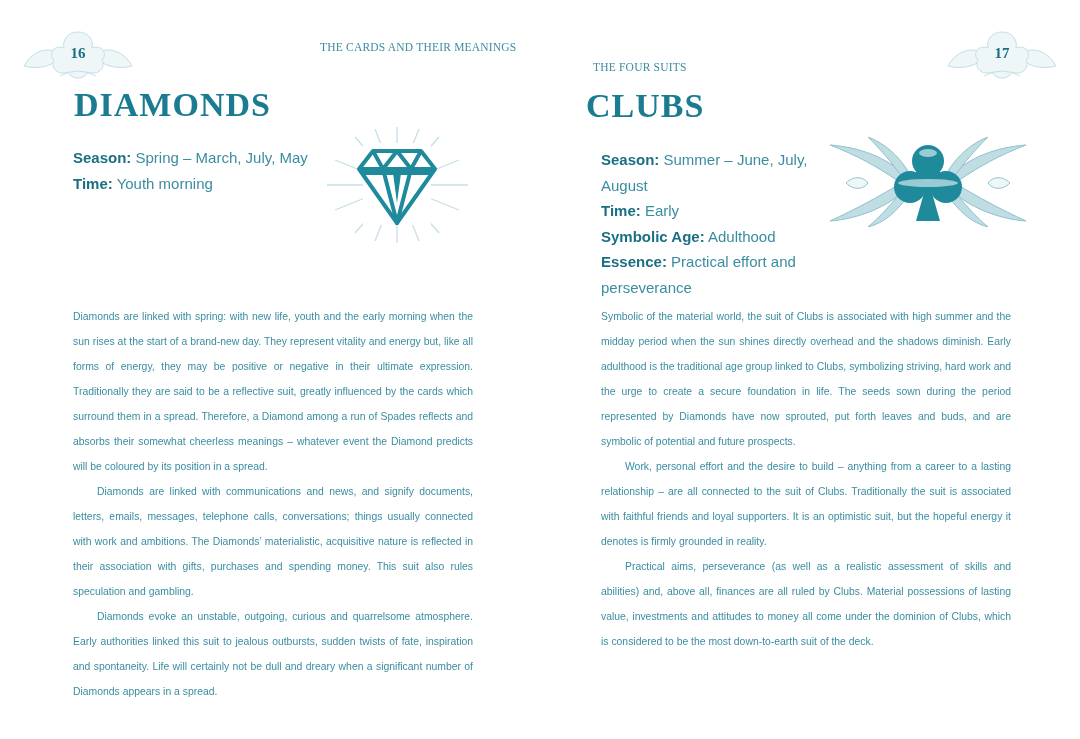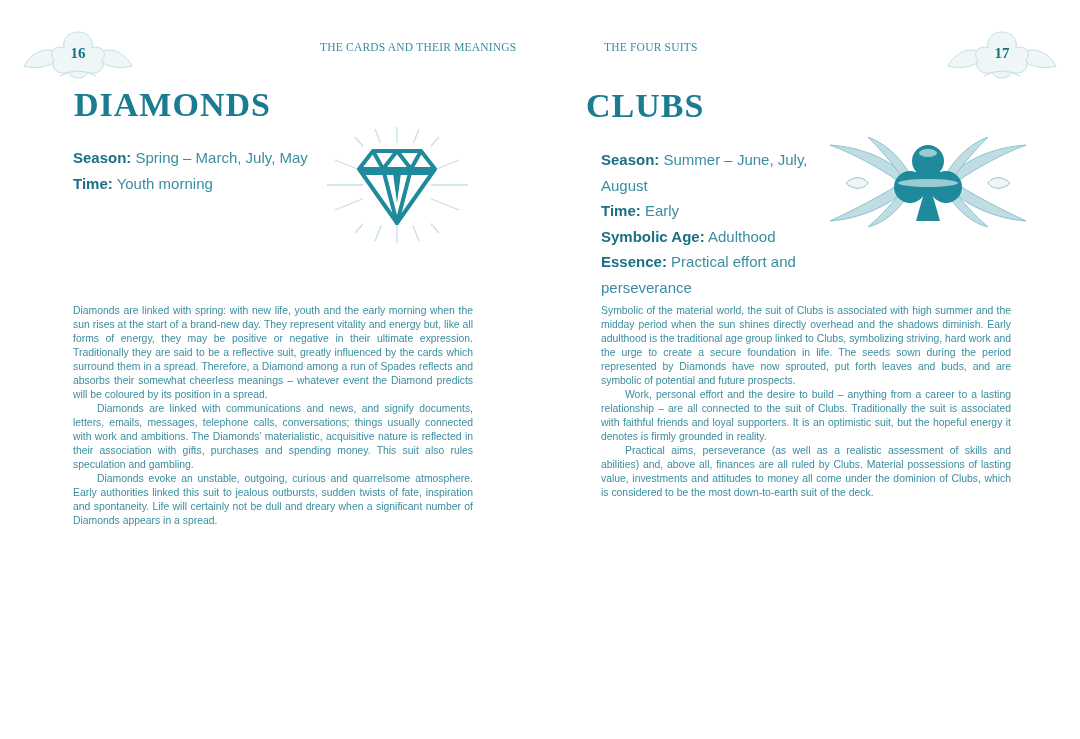--- a/index.html
+++ b/index.html
@@ -9,35 +9,35 @@
   .page-right { left: 540px; }
 
   .folio { position: absolute; top: 26px; width: 116px; height: 56px; }
   .folio svg { position: absolute; left: 0; top: 0; }
   .folio-num { position: absolute; left: 0; right: 0; top: 19px; text-align: center; font-family: "Liberation Serif", serif; font-weight: bold; font-size: 15px; color: #1a6f83; }
   .page-left .folio { left: 20px; }
   .page-right .folio { left: 404px; }
 
   .running-head { position: absolute; top: 41px; font-family: "Liberation Serif", serif; font-size: 11.5px; letter-spacing: 0.2px; color: #3a8da0; }
   .page-left .running-head { left: 292px; margin-left: 28px; }
-  .page-right .running-head { left: 64px; }
+  .page-right .running-head { left: 53px; margin-top: 20px; }
 
   .suit-title { position: absolute; left: 74px; top: 86px; margin: 0; font-family: "Liberation Serif", serif; font-weight: bold; font-size: 34px; letter-spacing: 1px; color: #1a7b91; }
   .page-right .suit-title { left: 46px; top: 87px; }
 
   .attrs { position: absolute; left: 73px; top: 145px; width: 240px; }
   .page-right .attrs { left: 61px; top: 147px; width: 235px; }
   .attr { font-size: 15px; line-height: 25.5px; color: #3a8da0; }
   .attr-label { font-weight: bold; color: #1a6f83; }
 
   .emblem { position: absolute; }
   .page-left .emblem { left: 325px; top: 125px; }
   .page-right .emblem { left: 288px; top: 137px; }
 
-  .body-text { position: absolute; left: 73px; top: 304px; width: 400px; font-size: 10.4px; line-height: 14px; color: #3a8da0; }
+  .body-text { position: absolute; left: 73px; top: 304px; width: 400px; font-size: 10.4px; line-height: 25px; color: #3a8da0; }
   .page-right .body-text { left: 61px; top: 304px; width: 410px; }
   .body-text p { margin: 0; text-align: justify; }
   .body-text p.indent { text-indent: 24px; }
 </style>
 </head>
 <body>
 
 <div class="page page-left">
   <div class="folio">
     <svg width="116" height="56" viewBox="0 0 116 56">

